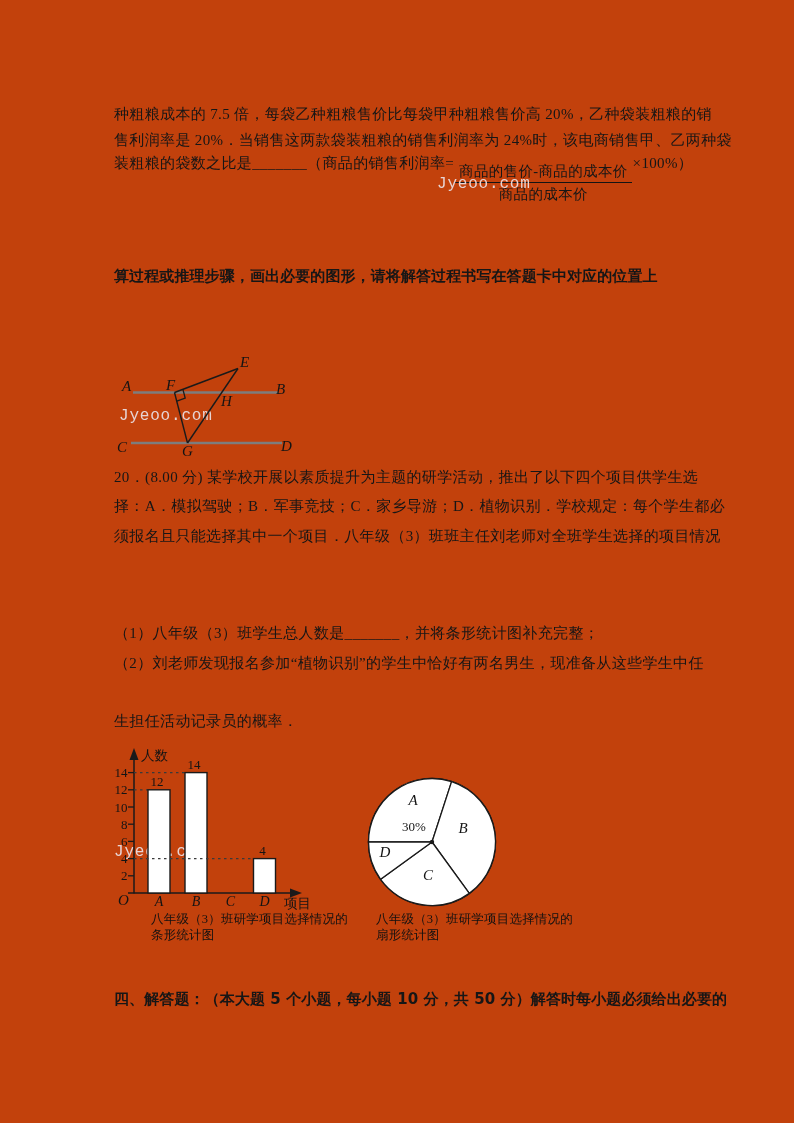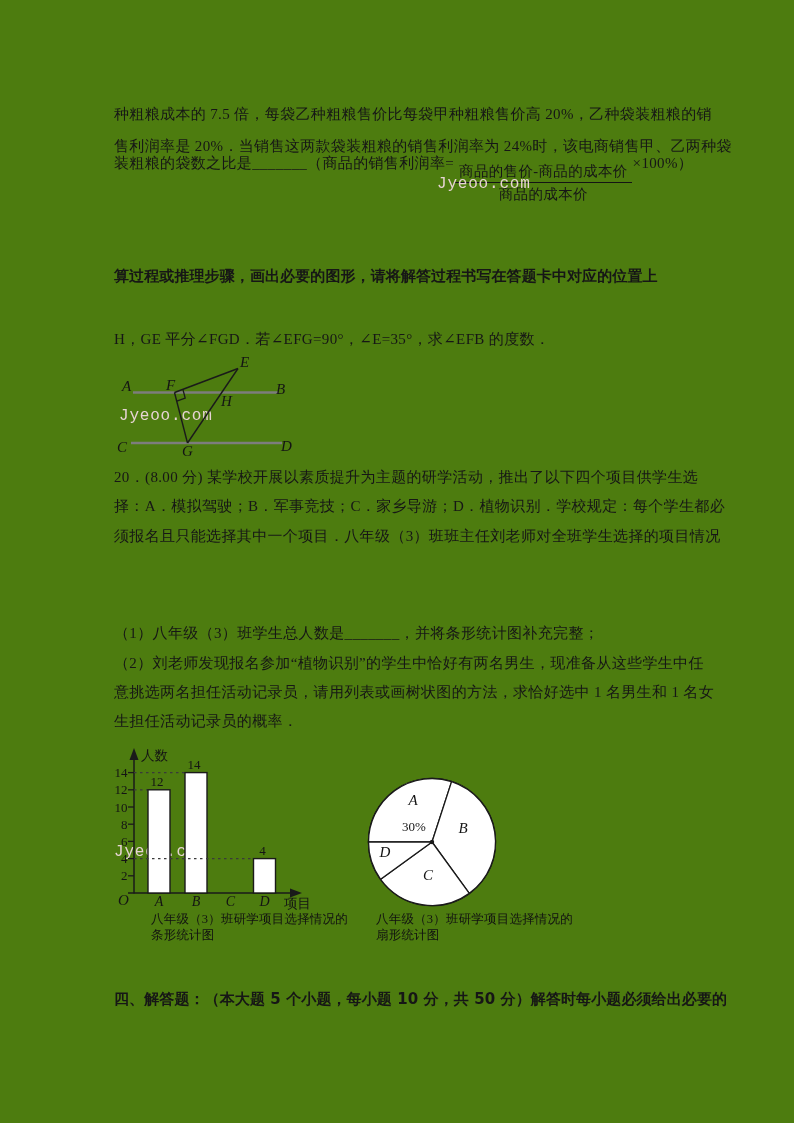--- a/index.html
+++ b/index.html
@@ -1,18 +1,18 @@
 <!DOCTYPE html>
 <html><head>
 <meta charset="utf-8">
 <style>
   html,body { margin:0; padding:0; background:#f0f0f0; }
   .page {
     position:relative; width:794px; height:1123px; margin:0 auto;
-    background:#4d7c0f; overflow:hidden;
+    background:#c2410c; overflow:hidden;
     font-family:"Liberation Serif","DejaVu Serif",serif;
     color:#141414;
   }
   .tline {
     position:absolute; left:114px; font-size:15px; line-height:19px;
     letter-spacing:0.35px; white-space:pre; color:#161616;
   }
   .bold-h {
     font-family:"DejaVu Sans","Liberation Sans",sans-serif;
     font-weight:700; letter-spacing:0.1px;
@@ -35,34 +35,33 @@
   svg { position:absolute; overflow:visible; }
   svg text { fill:#141414; }
   .figlab { font-family:"Liberation Serif",serif; font-style:italic; font-size:15px; }
 </style>
 </head>
 <body>
 
 <div class="page">
 
   <div class="tline" style="top:105px">种粗粮成本的 7.5 倍，每袋乙种粗粮售价比每袋甲种粗粮售价高 20%，乙种袋装粗粮的销</div>
-  <div class="tline" style="top:137px">售利润率是 20%．当销售这两款袋装粗粮的销售利润率为 24%时，该电商销售甲、乙两种袋</div>
+  <div class="tline" style="top:131px">售利润率是 20%．当销售这两款袋装粗粮的销售利润率为 24%时，该电商销售甲、乙两种袋</div>
   <div class="fline" style="top:154px">
     <span>装粗粮的袋数之比是_______（商品的销售利润率=</span>
     <span class="frac">
       <span class="num">商品的售价-商品的成本价</span>
       <span class="den">商品的成本价</span>
     </span>
     <span>×100%）</span>
   </div>
   <span class="wm" style="left:437px;top:175px">Jyeoo.com</span>
 
   <div class="tline bold-h" style="top:267px">算过程或推理步骤，画出必要的图形，请将解答过程书写在答题卡中对应的位置上</div>
 
-  <div class="tline" style="top:330px">H，GE 平分∠FGD．若∠EFG=90°，∠E=35°，求∠EFB 的度数．</div>
 
   <span class="wm" style="left:119px;top:407px">Jyeoo.com</span>
   <svg style="left:100px;top:352px;width:260px;height:110px" viewBox="100 352 260 110">
     <line x1="133" y1="392.5" x2="278" y2="392.5" stroke="#7d7d7d" stroke-width="2.4"></line>
     <line x1="131" y1="443" x2="282" y2="443" stroke="#7d7d7d" stroke-width="2.4"></line>
     <line x1="238" y1="368.5" x2="174.5" y2="392.5" stroke="#1a1a1a" stroke-width="1.4"></line>
     <line x1="174.5" y1="392.5" x2="187.5" y2="443" stroke="#1a1a1a" stroke-width="1.4"></line>
     <line x1="187.5" y1="443" x2="238" y2="368.5" stroke="#1a1a1a" stroke-width="1.4"></line>
     <polyline points="176.8,401.2 185.2,398.1 182.9,389.4" fill="none" stroke="#1a1a1a" stroke-width="1.3"></polyline>
     <text class="figlab" x="122" y="391">A</text>
@@ -73,21 +72,20 @@
     <text class="figlab" x="117" y="452">C</text>
     <text class="figlab" x="182" y="456">G</text>
     <text class="figlab" x="281" y="451">D</text>
   </svg>
 
   <div class="tline" style="top:468px">20．(8.00 分) 某学校开展以素质提升为主题的研学活动，推出了以下四个项目供学生选</div>
   <div class="tline" style="top:497px">择：A．模拟驾驶；B．军事竞技；C．家乡导游；D．植物识别．学校规定：每个学生都必</div>
   <div class="tline" style="top:527px">须报名且只能选择其中一个项目．八年级（3）班班主任刘老师对全班学生选择的项目情况</div>
   <div class="tline" style="top:624px">（1）八年级（3）班学生总人数是_______，并将条形统计图补充完整；</div>
   <div class="tline" style="top:654px">（2）刘老师发现报名参加“植物识别”的学生中恰好有两名男生，现准备从这些学生中任</div>
-  <div class="tline" style="top:683px">意挑选两名担任活动记录员，请用列表或画树状图的方法，求恰好选中 1 名男生和 1 名女</div>
   <div class="tline" style="top:712px">生担任活动记录员的概率．</div>
 
   <span class="wm" style="left:114px;top:843px">Jyeoo.com</span>
   <svg id="bar-svg" style="left:108px;top:744px;width:242px;height:170px" viewBox="108 744 242 170">
 
     <line x1="134" y1="893.5" x2="134" y2="756" stroke="#1a1a1a" stroke-width="1.5"></line>
     <polygon points="134,748 129.5,760 138.5,760" fill="#1a1a1a"></polygon>
     <line x1="128" y1="893" x2="294" y2="893" stroke="#1a1a1a" stroke-width="1.5"></line>
     <polygon points="302,893 290,888.5 290,897.5" fill="#1a1a1a"></polygon>
     <text x="141" y="760" font-size="13.5">人数</text>

